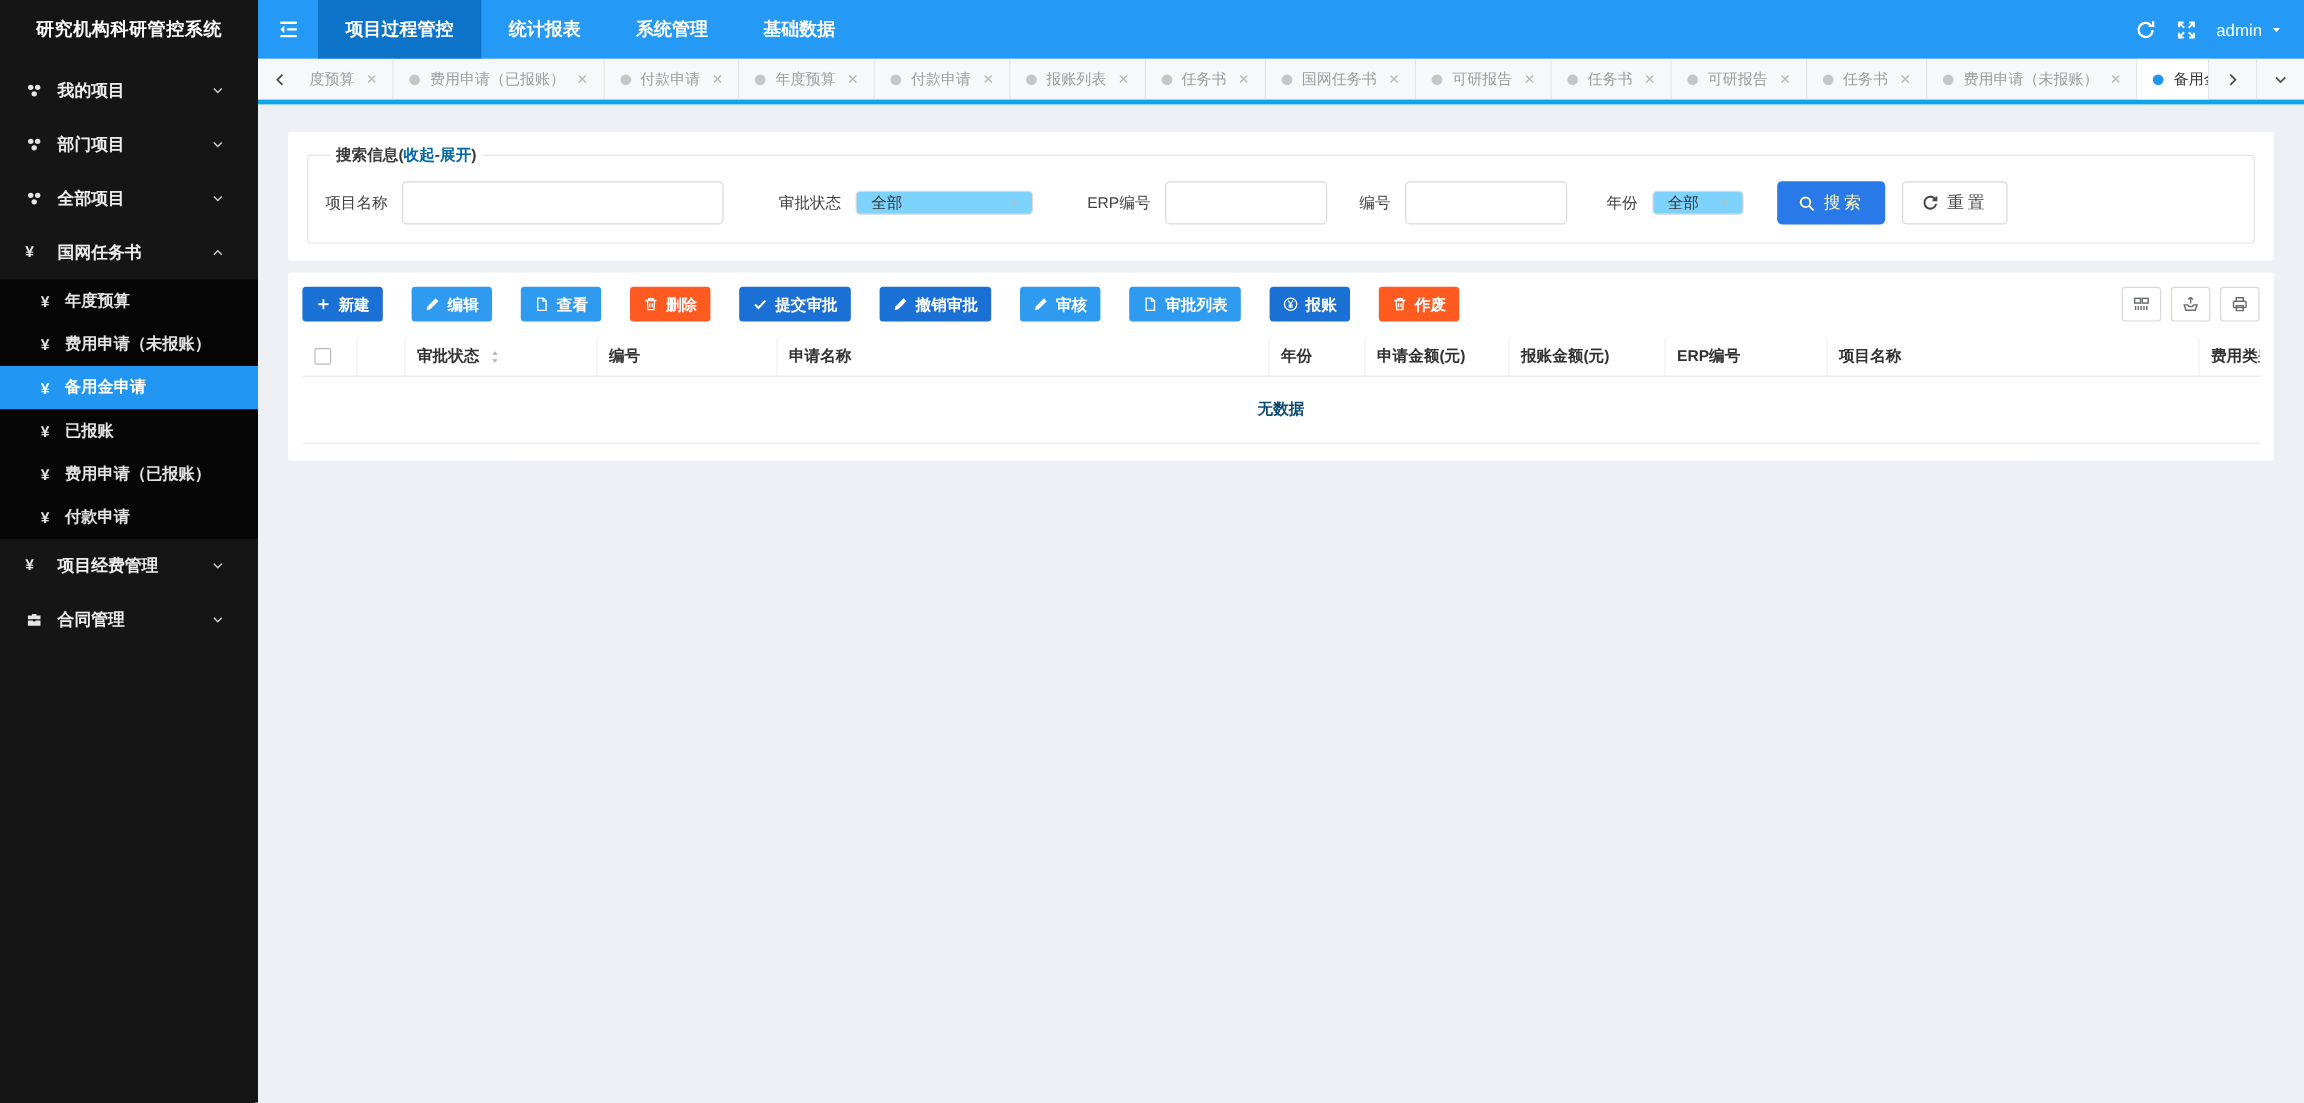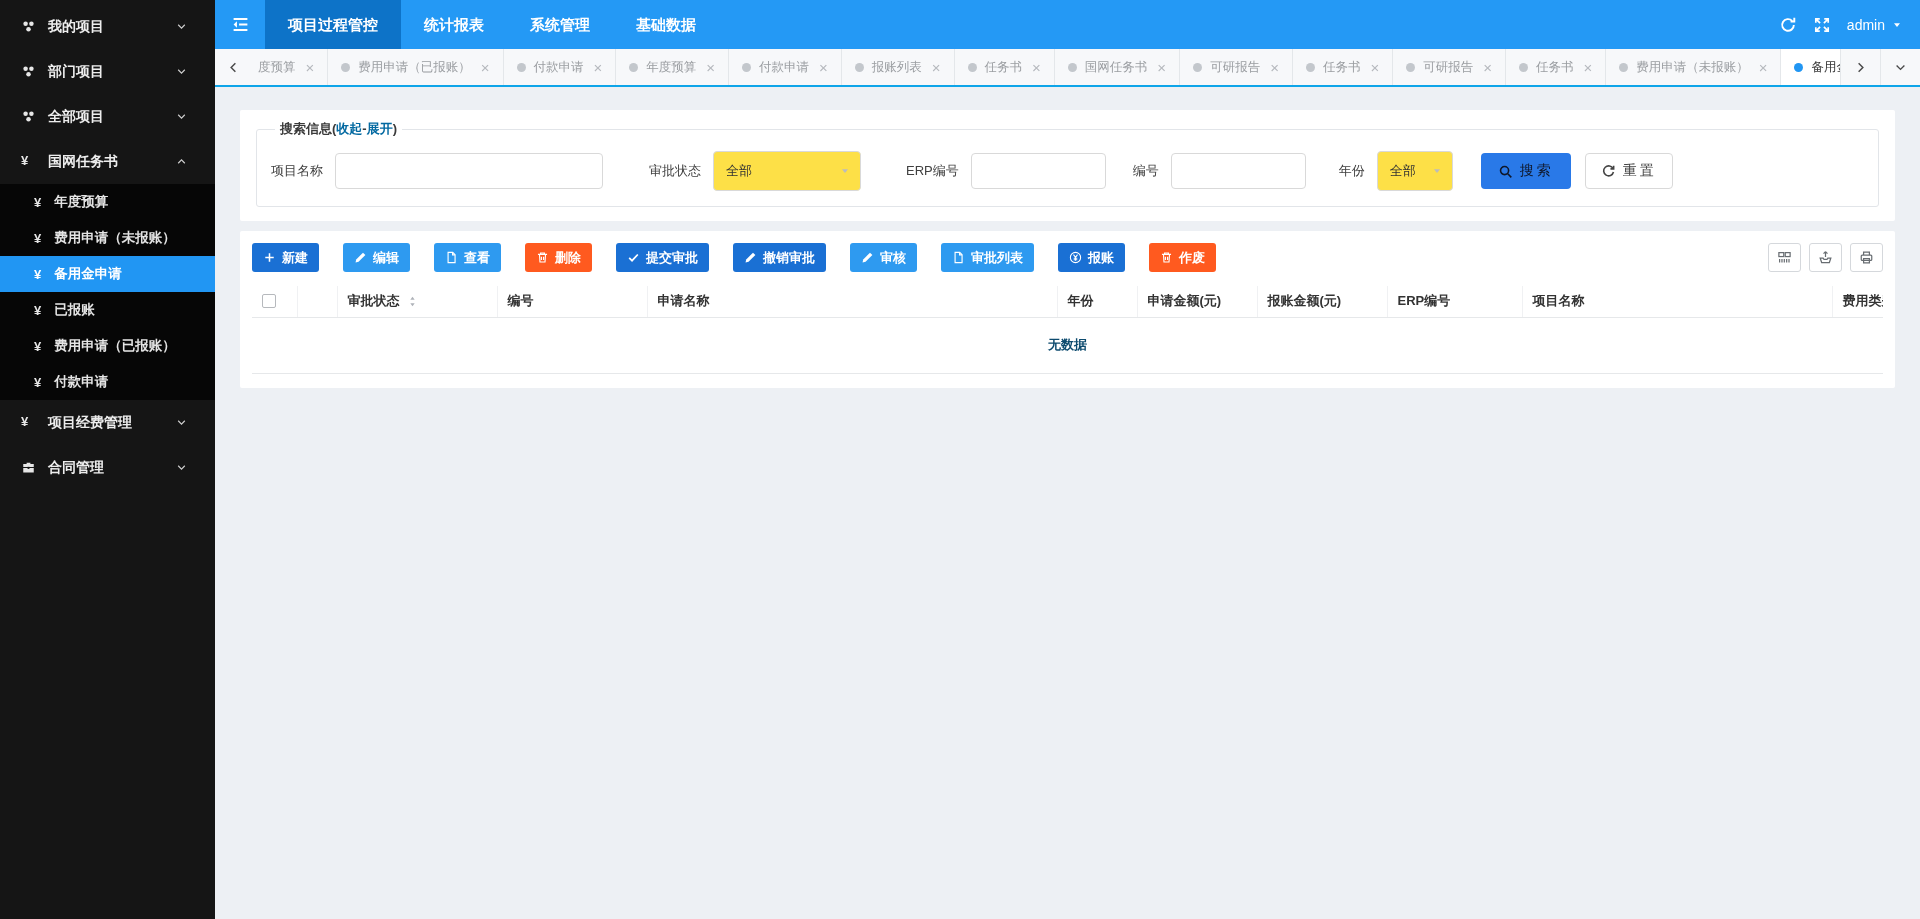--- a/index.html
+++ b/index.html
@@ -29,21 +29,21 @@
   .nav-items { display:flex; height:49px; }
   .nav-item { padding:0 23px; line-height:49px; font-size:15px; font-weight:bold; cursor:pointer; white-space:nowrap; }
   .nav-item.active { background:#0d73c8; }
   .nav-right { margin-left:auto; display:flex; align-items:center; gap:16px; padding-right:18px; }
   .nav-act { width:18px; height:18px; cursor:pointer; display:flex; }
   .nav-act .icon { width:18px; height:18px; }
   .admin { display:flex; align-items:center; gap:7px; font-size:14px; cursor:pointer; }
   .admin .icon { width:10px; height:10px; color:#fff; }
 
   
-  .tabbar { height:38px; flex-shrink:0; background:#f7f8fa; border-bottom:2px solid #0ea5e9; display:flex; align-items:stretch; }
+  .tabbar { height:38px; flex-shrink:0; background:#f7f8fa; border-bottom:4px solid #0ea5e9; display:flex; align-items:stretch; }
   .tab-ctl { width:36px; display:flex; align-items:center; justify-content:center; color:#4a4a4a; cursor:pointer; flex-shrink:0; }
   .tab-ctl .icon { width:13px; height:13px; }
   .tab-ctl.bordered { border-left:1px solid #e4e7ea; width:40px; }
   .tabs { flex:1; display:flex; overflow:hidden; }
   .tab { display:flex; align-items:center; gap:8px; padding:0 13px; border-right:1px solid #e4e7ea; font-size:12.5px; color:#9a9da1; white-space:nowrap; cursor:pointer; }
   .tab.clip-left { padding-left:7px; }
   .tab .dot { width:9px; height:9px; border-radius:50%; background:#c3c7cc; flex-shrink:0; }
   .tab.active { background:#fff; color:#383838; }
   .tab.active .dot { background:#2196f3; }
   .tab .close { font-size:15px; color:#b5b8bd; margin-left:2px; line-height:1; }
@@ -52,23 +52,23 @@
   .content { flex:1; padding:23px 25px; overflow:hidden; }
   .card { background:#fff; border-radius:2px; }
   .search-card { padding:10px 16px 14px; }
   fieldset { border:1px solid #e2e5e9; border-radius:3px; padding:4px 14px 15px; }
   legend { font-size:13px; font-weight:bold; color:#3a3a3a; padding:0 5px; margin-left:4px; }
   legend .lnk { color:#0369a1; cursor:pointer; text-decoration:none; }
   .search-row { display:flex; align-items:center; margin-top:9px; }
   .field { display:flex; align-items:center; }
   .field label { font-size:13px; color:#404040; margin-right:12px; white-space:nowrap; }
   .txt { height:36px; border:1px solid #d9d9d9; border-radius:4px; padding:0 10px; font-size:13px; color:#333; outline:none; background:#fff; }
-  .select { height:40px; border:1px solid #d9d9d9; border-radius:4px; background:#fde047; display:flex; align-items:center; justify-content:space-between; padding:0 10px 0 12px; font-size:13px; color:#333; cursor:pointer; }
+  .select { height:20px; border:1px solid #d9d9d9; border-radius:4px; background:#7dd3fc; display:flex; align-items:center; justify-content:space-between; padding:0 10px 0 12px; font-size:13px; color:#333; cursor:pointer; }
   .select .icon { width:10px; height:10px; color:#bcbcbc; }
-  .btn-search { height:36px; background:#2979e8; color:#0f172a; border-radius:4px; padding:0 17px; display:flex; align-items:center; gap:7px; font-size:14px; letter-spacing:3px; cursor:pointer; }
+  .btn-search { height:36px; background:#2979e8; color:#fef9c3; border-radius:4px; padding:0 17px; display:flex; align-items:center; gap:7px; font-size:14px; letter-spacing:3px; cursor:pointer; }
   .btn-search .icon, .btn-reset .icon { width:15px; height:15px; }
   .btn-reset { height:36px; background:#fff; border:1px solid #d9d9d9; color:#444; border-radius:4px; padding:0 15px; display:flex; align-items:center; gap:7px; font-size:14px; letter-spacing:3px; cursor:pointer; }
 
   .table-card { margin-top:10px; padding:12px 12px 14px; }
   .toolbar { display:flex; align-items:center; margin-bottom:14px; }
   .toolbar-left { display:flex; }
   .btn { height:29px; border-radius:3px; color:#fff; display:flex; align-items:center; gap:6px; padding:0 11px; font-size:13px; font-weight:bold; margin-right:24px; cursor:pointer; border:none; }
   .btn .icon { width:13px; height:13px; }
   .btn.dark { background:#1a70d4; }
   .btn.light { background:#2e9af0; }
@@ -89,20 +89,21 @@
 
   .icon svg { width:100%; height:100%; display:block; }
   .icon { display:inline-flex; flex-shrink:0; }
 </style>
 </head>
 <body>
 
 <div class="app">
 
   <aside class="sidebar">
+    <div class="logo">研究机构科研管控系统</div>
     <nav class="side-menu" id="side-menu">
         <div class="side-item">
           <span class="icon">
             <svg viewBox="0 0 16 16" fill="currentColor">
               <circle cx="4.9" cy="5.1" r="2.4"></circle>
               <circle cx="11.1" cy="5.1" r="2.4"></circle>
               <circle cx="8" cy="10.9" r="2.4"></circle>
             </svg>
           </span>
           <span>我的项目</span>

